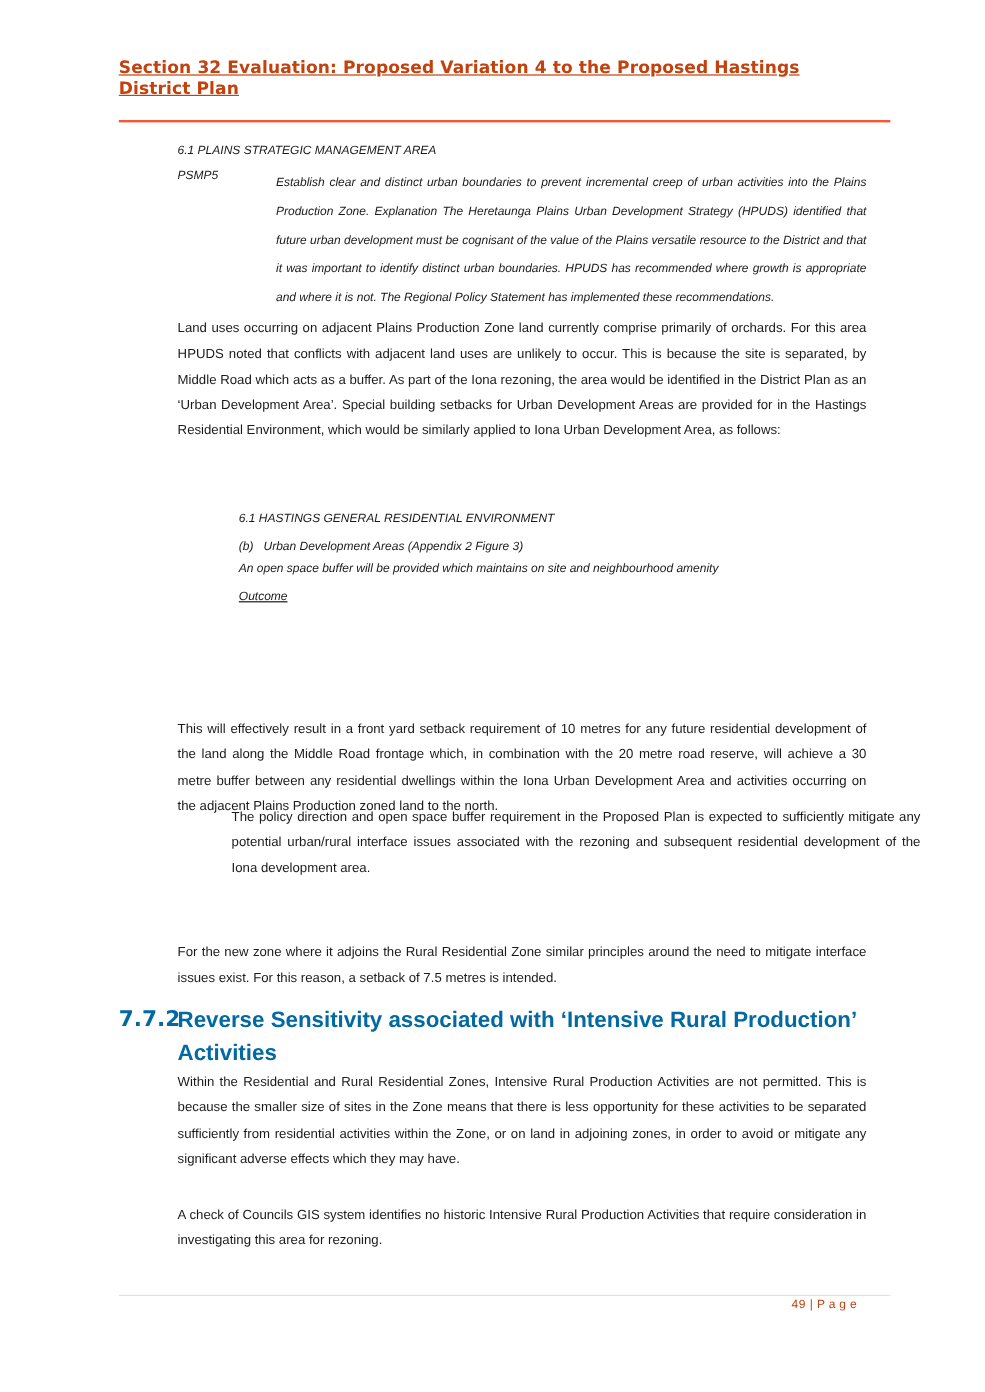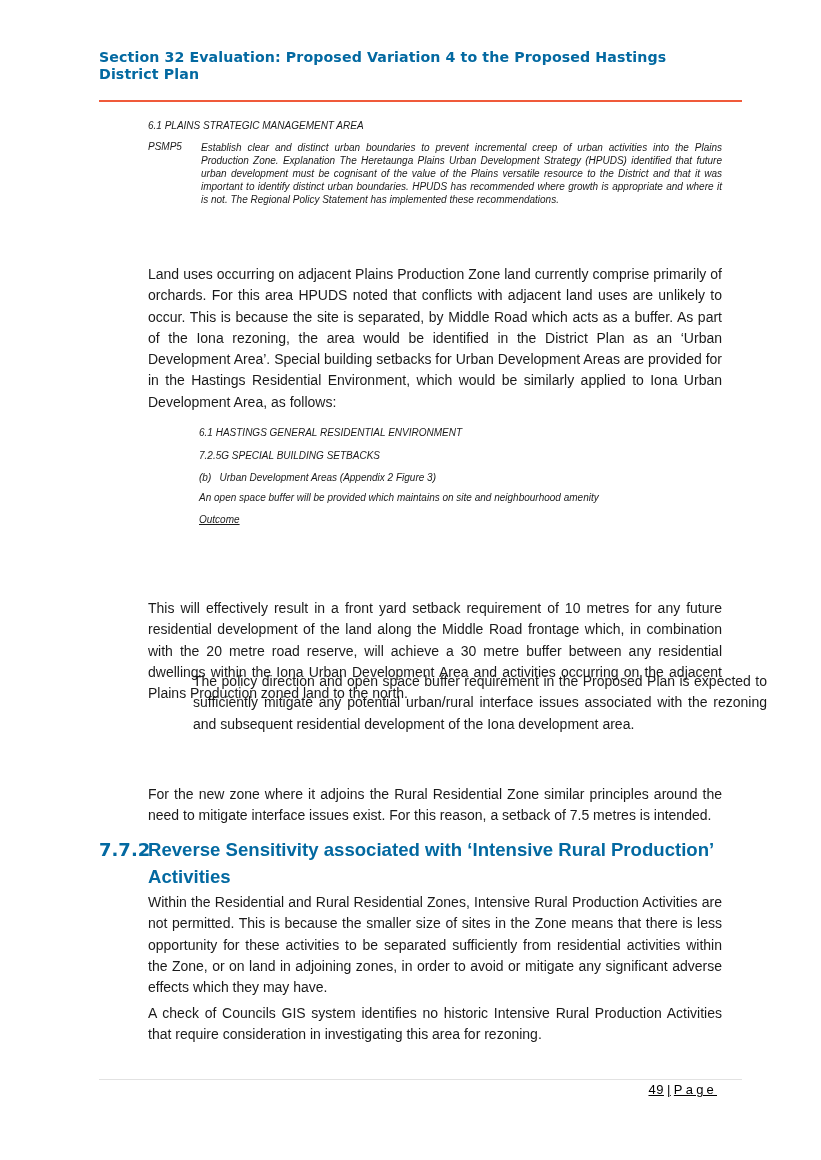--- a/index.html
+++ b/index.html
@@ -1,53 +1,52 @@
 <!DOCTYPE html>
 <html><head>
 <meta charset="utf-8">
 <style>
   html, body { margin: 0; padding: 0; background: #ffffff; }
   body { width: 821px; height: 1160px; position: relative; overflow: hidden; font-family: "Liberation Sans", sans-serif; color: #1a1a1a; }
-  .header-title { position: absolute; left: 99px; top: 49px; width: 630px; color: #0369a1; font-family: "DejaVu Sans", sans-serif; font-weight: bold; font-size: 14.2px; line-height: 17px; letter-spacing: 0.1px; }
+  .header-title { position: absolute; left: 99px; top: 49px; width: 630px; color: #c2410c; font-family: "DejaVu Sans", sans-serif; font-weight: bold; font-size: 14.2px; line-height: 17px; letter-spacing: 0.1px; text-decoration: underline; }
   .header-rule { position: absolute; left: 99px; top: 100px; width: 643px; height: 2px; background: #f05a3a; }
   .quote { font-style: italic; font-size: 10px; color: #1a1a1a; }
   .q-heading { position: absolute; left: 148px; top: 120px; }
   .q-policy { position: absolute; left: 148px; top: 141px; width: 574px; }
   .q-policy .code { position: absolute; left: 0; top: 0; width: 50px; }
-  .q-policy .text { margin-left: 53px; text-align: justify; line-height: 13px; }
-  .para { position: absolute; left: 148px; width: 574px; font-size: 14px; line-height: 21.3px; text-align: justify; }
+  .q-policy .text { margin-left: 82px; text-align: justify; line-height: 24px; }
+  .para { position: absolute; left: 148px; width: 574px; font-size: 11px; line-height: 21.3px; text-align: justify; }
   .q-block { position: absolute; left: 199px; width: 523px; }
   .q-line { line-height: 19.6px; }
   .q-justify { text-align: justify; line-height: 20px; }
   .underline { text-decoration: underline; }
   .section-head { position: absolute; left: 99px; top: 836px; width: 640px; font-weight: bold; font-size: 18.6px; line-height: 27px; color: #0369a1; }
   .section-head .num { position: absolute; left: 0; top: 0; font-family: "DejaVu Sans", sans-serif; font-size: 18px; }
   .section-head .title { margin-left: 49px; display: block; }
   .footer-rule { position: absolute; left: 99px; top: 1079px; width: 643px; height: 1px; background: #e2e2e2; }
-  .footer-page { position: absolute; right: 104px; top: 1082px; font-size: 13px; color: #000000; letter-spacing: 0.5px; text-decoration: underline; }
+  .footer-page { position: absolute; right: 104px; top: 1082px; font-size: 10px; color: #c2410c; letter-spacing: 0.5px; }
   .footer-page .sep { margin: 0 3px; }
   .footer-page .pg { letter-spacing: 3.2px; }
 </style>
 </head>
 <body>
 
 <div class="header-title">Section 32 Evaluation: Proposed Variation 4 to the Proposed Hastings District Plan</div>
 <div class="header-rule"></div>
 
 <div class="quote q-heading">6.1 PLAINS STRATEGIC MANAGEMENT AREA</div>
 <div class="quote q-policy">
   <span class="code">PSMP5</span>
   <div class="text">Establish clear and distinct urban boundaries to prevent incremental creep of urban activities into the Plains Production Zone. Explanation The Heretaunga Plains Urban Development Strategy (HPUDS) identified that future urban development must be cognisant of the value of the Plains versatile resource to the District and that it was important to identify distinct urban boundaries. HPUDS has recommended where growth is appropriate and where it is not. The Regional Policy Statement has implemented these recommendations.</div>
 </div>
 
 <div class="para" style="top:264px;">Land uses occurring on adjacent Plains Production Zone land currently comprise primarily of orchards.  For this area HPUDS noted that conflicts with adjacent land uses are unlikely to occur.  This is because the site is separated, by Middle Road which acts as a buffer.  As part of the Iona rezoning, the area would be identified in the District Plan as an ‘Urban Development Area’.  Special building setbacks for Urban Development Areas are provided for in the Hastings Residential Environment, which would be similarly applied to Iona Urban Development Area, as follows:</div>
 
 <div class="quote q-block" style="top:423px;">
   <div class="q-line">6.1 HASTINGS GENERAL RESIDENTIAL ENVIRONMENT</div>
-  <div class="q-line" style="margin-top:3px;">7.2.5G SPECIAL BUILDING SETBACKS</div>
   <div class="q-line" style="margin-top:3px; white-space:pre;">(b)   Urban Development Areas (Appendix 2 Figure 3)</div>
   <div class="q-line">An open space buffer will be provided which maintains on site and neighbourhood amenity</div>
   <div class="q-line underline" style="margin-top:3px;">Outcome</div>
 </div>
 
 <div class="para" style="top:598px;">This will effectively result in a front yard setback requirement of 10 metres for any future residential development of the land along the Middle Road frontage which, in combination with the 20 metre road reserve, will achieve a 30 metre buffer between any residential dwellings within the Iona Urban Development Area and activities occurring on the adjacent Plains Production zoned land to the north.</div>
 <div class="para" style="top:671px;margin-left:45px;">The policy direction and open space buffer requirement in the Proposed Plan is expected to sufficiently mitigate any potential urban/rural interface issues associated with the rezoning and subsequent residential development of the Iona development area.</div>
 <div class="para" style="top:784px;">For the new zone where it adjoins the Rural Residential Zone similar principles around the need to mitigate interface issues exist.  For this reason, a setback of 7.5 metres is intended.</div>
 
 <div class="section-head">

